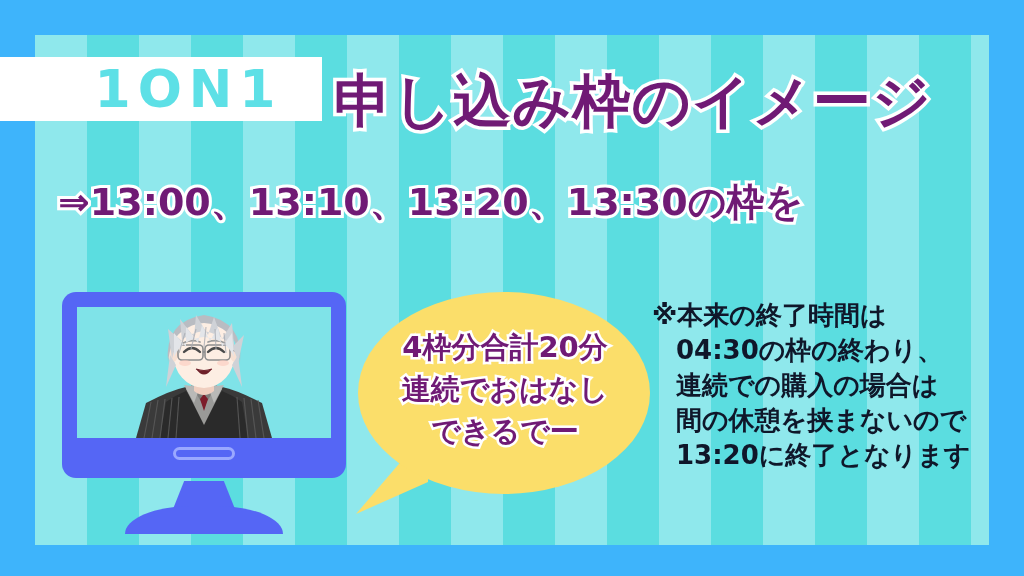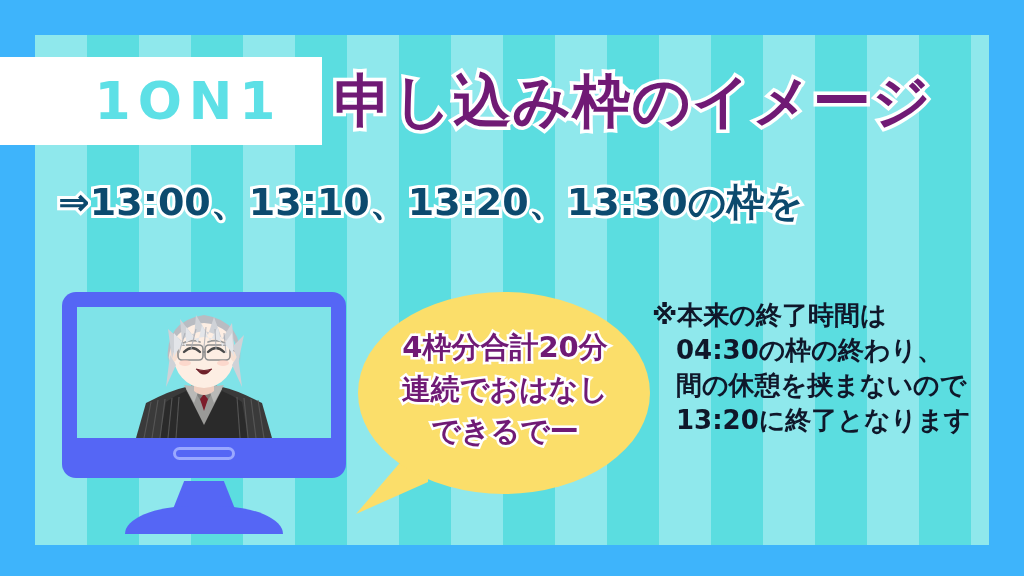--- a/index.html
+++ b/index.html
@@ -43,21 +43,21 @@
     left: 0;
     top: 57px;
     width: 1024px;
     height: 88px;
   }
   .badge-box {
     position: absolute;
     left: 0;
     top: 0;
     width: 322px;
-    height: 88px;
+    height: 64px;
     background: #ffffff;
     display: flex;
     align-items: center;
     justify-content: center;
   }
   .badge-text {
     color: #5de0e6;
     font-size: 52px;
     font-weight: bold;
     letter-spacing: 7px;
@@ -82,21 +82,21 @@
   
   .orange-block {
     position: absolute;
     left: 58px;
     top: 176px;
     width: 900px;
   }
   .orange-line {
     font-size: 38px;
     font-weight: bold;
-    color: #0c4a6e;
+    color: #701a75;
     line-height: 52px;
     white-space: nowrap;
     -webkit-text-stroke: 6px #ffffff;
     paint-order: stroke fill;
   }
   .orange-line.indent {
     padding-left: 42px;
   }
 
   
@@ -327,17 +327,18 @@
   <div class="bubble"></div>
   <div class="bubble-text">
     <div class="bubble-line">4枠分合計20分</div>
     <div class="bubble-line">連続でおはなし</div>
     <div class="bubble-line">できるでー</div>
   </div>
 
   <div class="note">
     <div class="note-line">※本来の終了時間は</div>
     <div class="note-line indent">04:30の枠の終わり、</div>
+    <div class="note-line indent">連続での購入の場合は</div>
     <div class="note-line indent">間の休憩を挟まないので</div>
     <div class="note-line indent">13:20に終了となります</div>
   </div>
 
 </div>
 
 </body></html>

